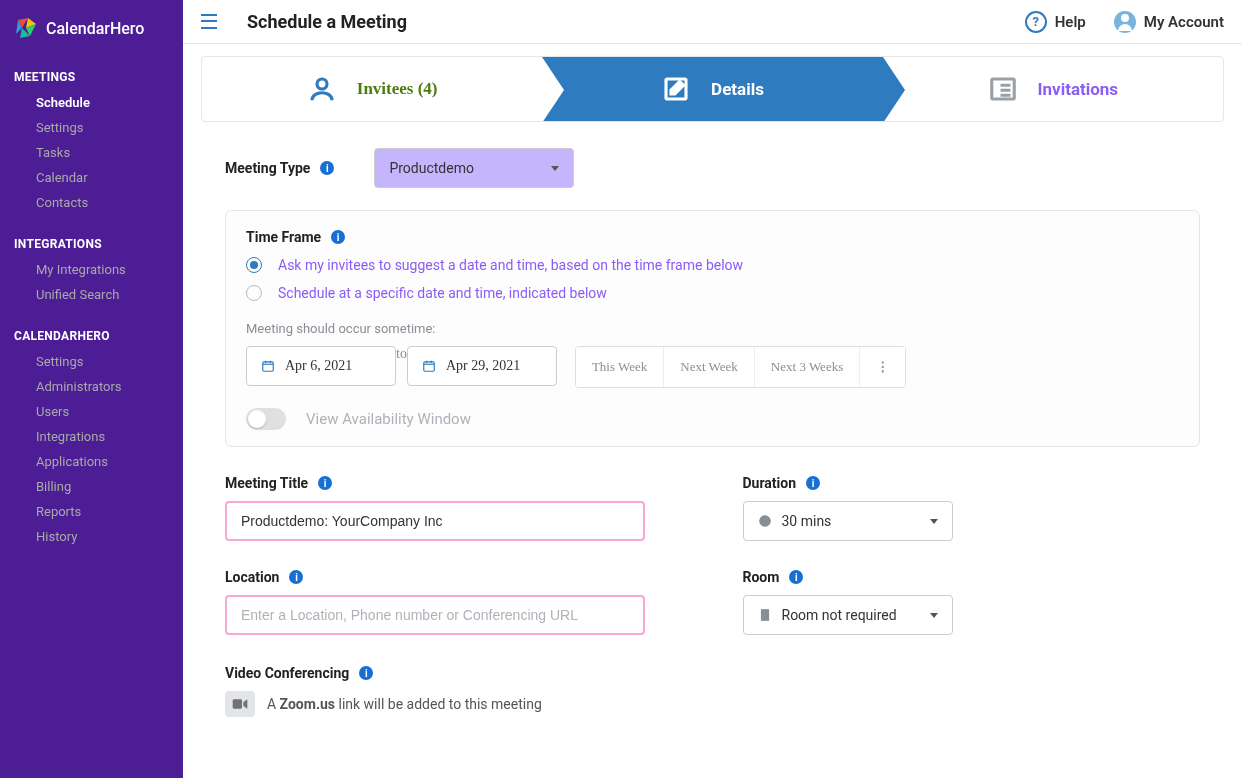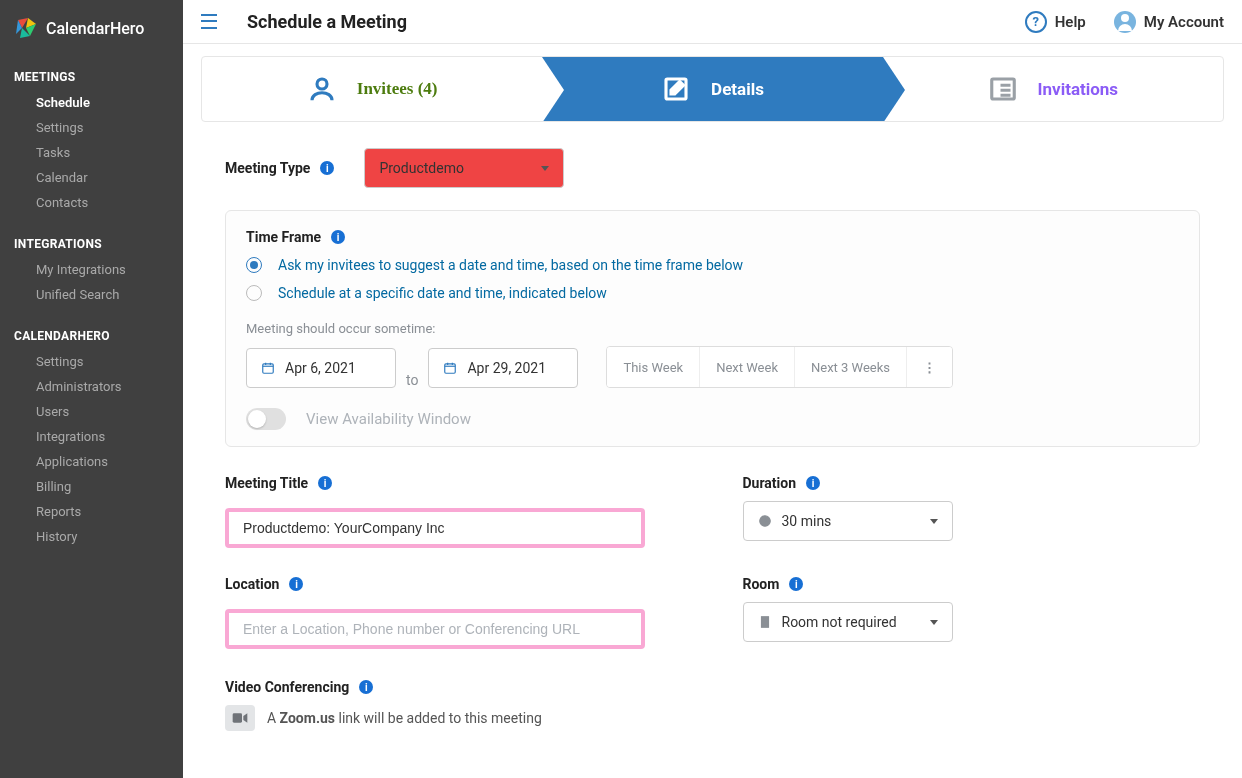--- a/index.html
+++ b/index.html
@@ -1,20 +1,20 @@
 <!DOCTYPE html>
 <html><head>
 <meta charset="utf-8">
 <style>
   * { box-sizing: border-box; margin: 0; padding: 0; }
   body { font-family: -apple-system, BlinkMacSystemFont, "Segoe UI", Roboto, Arial, sans-serif; font-size: 14px; color: #333; background: #fff; width: 1242px; height: 778px; overflow: hidden; }
   .app { display: flex; width: 100%; height: 100%; }
 
   
-  .sidebar { width: 183px; background: #404040; color: #fff; flex-shrink: 0; padding-top: 10px; }
+  .sidebar { width: 183px; background: #4c1d95; color: #fff; flex-shrink: 0; padding-top: 10px; }
   .logo { display: flex; align-items: center; gap: 8px; padding: 6px 14px 18px 14px; font-size: 16px; font-weight: 500; }
   .logo svg { width: 24px; height: 24px; }
   .nav-group { padding: 6px 0 10px 0; }
   .nav-header { font-size: 12px; font-weight: 700; color: #fff; padding: 6px 14px; letter-spacing: 0.3px; }
   .nav-item { font-size: 13px; color: #a9a9a9; padding: 5px 14px 5px 36px; cursor: pointer; }
   .nav-item.active { color: #fff; font-weight: 600; }
 
   
   .main { flex: 1; display: flex; flex-direction: column; }
   .topbar { height: 44px; display: flex; align-items: center; border-bottom: 1px solid #e6e6e6; padding: 16px 18px; }
@@ -34,49 +34,49 @@
   .steps { display: flex; border: 1px solid #e6e6e6; border-radius: 4px; overflow: hidden; background: #fff; height: 66px; }
   .step { flex: 1; display: flex; align-items: center; justify-content: center; gap: 20px; font-size: 17px; font-weight: 700; color: #8b5cf6; position: relative; cursor: pointer; }
   .step.blue-text { color: #4d7c0f; font-family: Liberation Serif, serif; }
   .step.active { background: #2f7bbf; color: #fff; }
   .step.active::after { content: ''; position: absolute; right: -22px; top: 0; width: 0; height: 0; border-top: 33px solid transparent; border-bottom: 33px solid transparent; border-left: 22px solid #2f7bbf; z-index: 2; }
   .step.blue-text::after { content: ''; position: absolute; right: -22px; top: 0; width: 0; height: 0; border-top: 33px solid transparent; border-bottom: 33px solid transparent; border-left: 22px solid #fff; z-index: 2; }
   .step svg { width: 30px; height: 30px; }
   .step.active svg { stroke: #fff; fill: none; }
 
   
-  .row { display: flex; align-items: center; gap: 30px; margin-top: 26px; padding-left: 24px; }
+  .row { display: flex; align-items: center; gap: 40px; margin-top: 26px; padding-left: 24px; }
   .field-label { font-size: 14px; font-weight: 700; color: #222; display: flex; align-items: center; gap: 10px; }
   .info-dot { width: 14px; height: 14px; border-radius: 50%; background: #176fd4; color: #fff; font-size: 10px; font-weight: 700; display: inline-flex; align-items: center; justify-content: center; }
-  .select-box { min-width: 200px; height: 40px; border: 1px solid #ccc; border-radius: 4px; background: #ef4444; display: flex; align-items: center; padding: 0 14px; justify-content: space-between; cursor: pointer; font-size: 14px; }
+  .select-box { min-width: 200px; height: 40px; border: 1px solid #ccc; border-radius: 4px; background: #c4b5fd; display: flex; align-items: center; padding: 0 14px; justify-content: space-between; cursor: pointer; font-size: 14px; }
   .caret { width: 0; height: 0; border-left: 4px solid transparent; border-right: 4px solid transparent; border-top: 5px solid #555; }
 
   
   .panel { margin: 22px 24px 0 24px; border: 1px solid #e6e6e6; border-radius: 6px; padding: 18px 20px 16px 20px; background: #fdfdfd; }
-  .radio-row { display: flex; align-items: center; gap: 16px; margin-top: 12px; color: #0369a1; cursor: pointer; }
+  .radio-row { display: flex; align-items: center; gap: 16px; margin-top: 12px; color: #8b5cf6; cursor: pointer; }
   .radio { width: 16px; height: 16px; border: 1.5px solid #bbb; border-radius: 50%; position: relative; }
   .radio.checked { border-color: #2f7bbf; }
   .radio.checked::after { content: ''; position: absolute; inset: 3px; border-radius: 50%; background: #2f7bbf; }
   .hint { font-size: 13px; color: #8a8f95; margin-top: 20px; }
-  .date-row { display: flex; align-items: flex-end; gap: 10px; margin-top: 10px; }
+  .date-row { display: flex; align-items: flex-start; margin-top: 10px; font-family: Liberation Serif, serif; }
   .date-box { height: 40px; border: 1px solid #ccc; border-radius: 4px; background: #fff; display: flex; align-items: center; gap: 10px; padding: 0 14px; cursor: pointer; font-size: 14px; width: 150px; }
   .cal-icon { width: 14px; height: 14px; }
   .quick-group { display: flex; margin-left: 18px; border: 1px solid #ddd; border-radius: 4px; overflow: hidden; }
   .quick { height: 40px; display: flex; align-items: center; justify-content: center; padding: 0 16px; font-size: 13px; color: #8a8f95; border-left: 1px solid #eee; cursor: pointer; background: #fff; }
   .quick:first-child { border-left: none; }
   .quick.dots { font-weight: 900; }
   .toggle-row { display: flex; align-items: center; gap: 20px; margin-top: 20px; }
   .toggle { width: 40px; height: 22px; border-radius: 11px; background: #e0e0e0; position: relative; cursor: pointer; }
   .toggle::after { content: ''; position: absolute; top: 2px; left: 2px; width: 18px; height: 18px; border-radius: 50%; background: #fff; box-shadow: 0 1px 2px rgba(0,0,0,0.2); }
   .toggle-label { font-size: 15px; color: #aeb3b9; }
 
   
   .two-col { display: flex; gap: 60px; margin: 28px 24px 0 24px; }
   .col { flex: 1; }
-  .text-input { width: 100%; max-width: 420px; height: 40px; border: 4px solid #f9a8d4; border-radius: 4px; padding: 0 14px; font-size: 14px; margin-top: 17px; color: #333; }
+  .text-input { width: 100%; max-width: 420px; height: 40px; border: 2px solid #f9a8d4; border-radius: 4px; padding: 0 14px; font-size: 14px; margin-top: 10px; color: #333; }
   .text-input::placeholder { color: #aeb3b9; }
   .select-with-icon { width: 210px; height: 40px; border: 1px solid #ccc; border-radius: 4px; display: flex; align-items: center; padding: 0 14px; justify-content: space-between; margin-top: 10px; cursor: pointer; background: #fff; font-size: 14px; }
   .select-with-icon .left { display: flex; align-items: center; gap: 10px; }
   .small-icon { width: 14px; height: 14px; fill: #8a8f95; }
 
   .vc-row { margin: 30px 24px 0 24px; }
   .vc-line { display: flex; align-items: center; gap: 12px; margin-top: 10px; font-size: 14px; color: #555; }
   .vc-icon { width: 30px; height: 26px; border-radius: 4px; background: #e3e5e7; display: flex; align-items: center; justify-content: center; }
 </style>
 </head>

